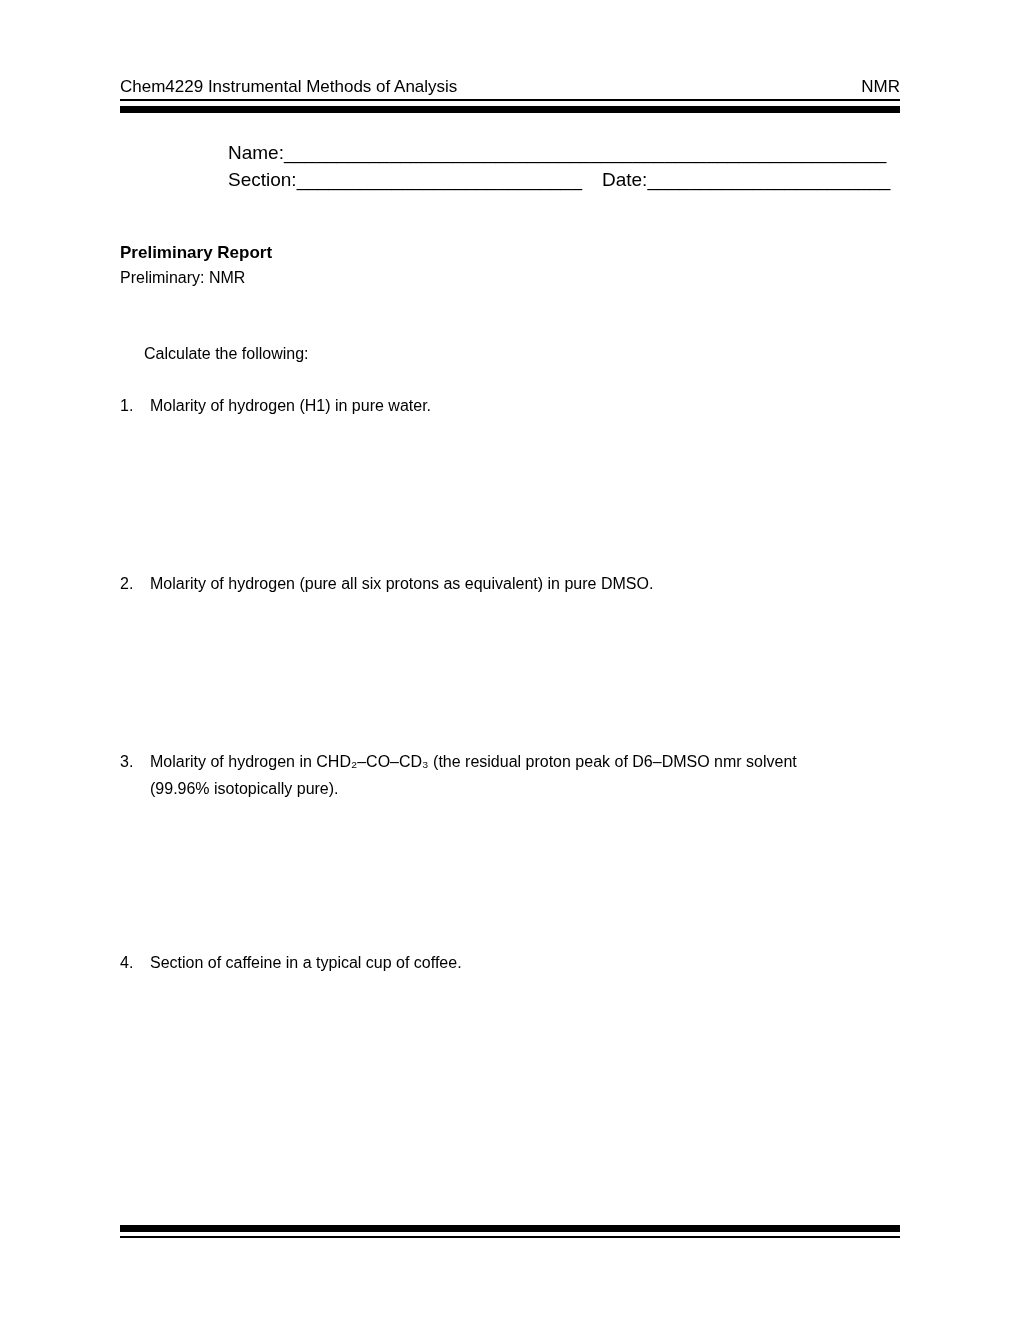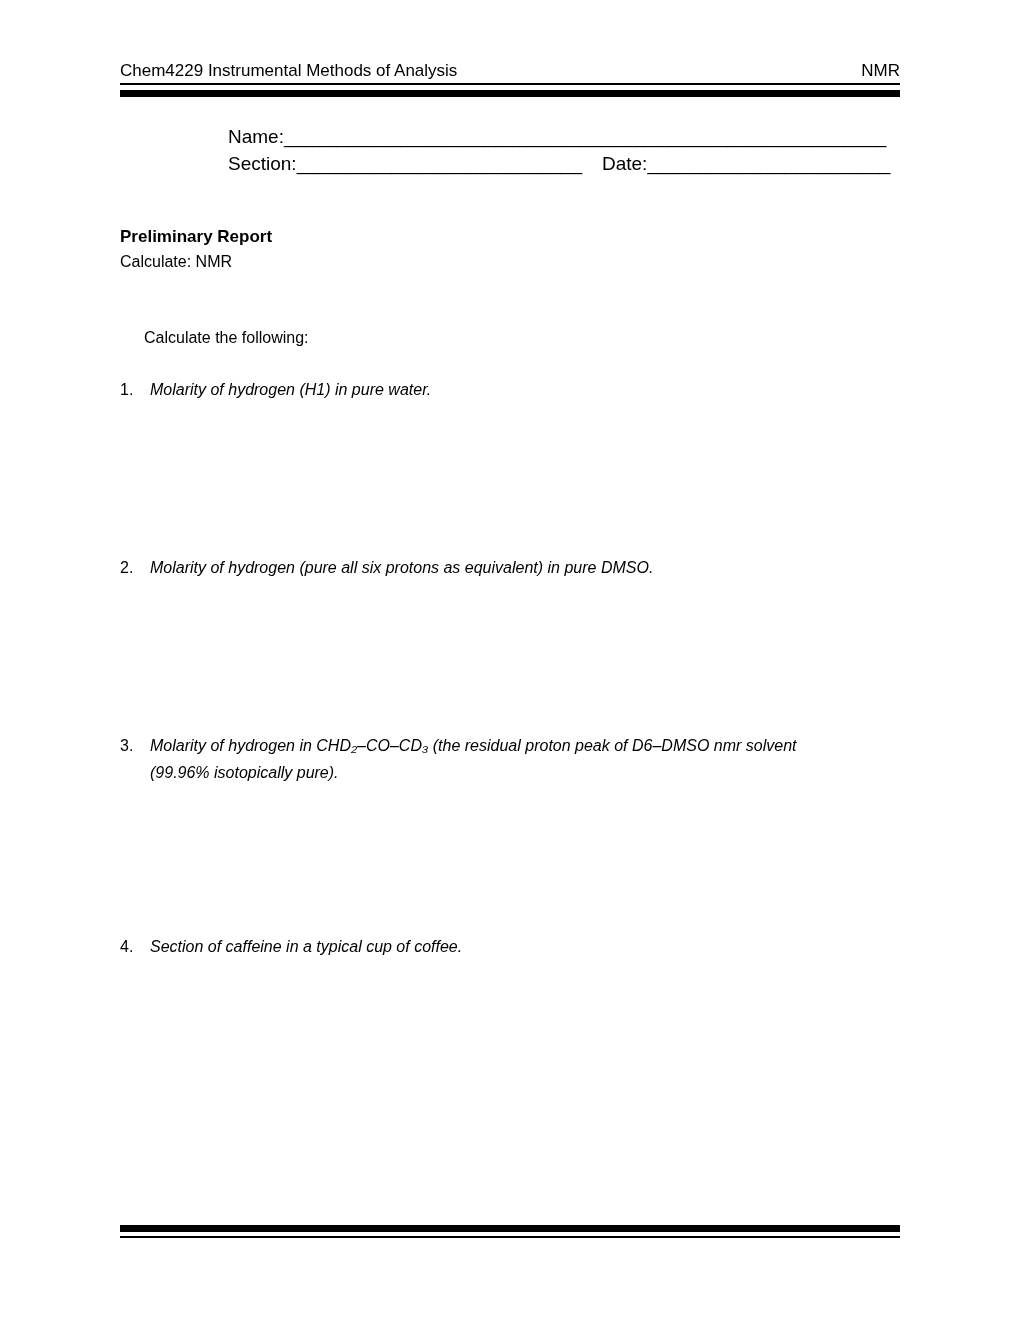--- a/index.html
+++ b/index.html
@@ -6,21 +6,21 @@
   body {
     width: 1020px; height: 1320px;
     background: #ffffff; color: #000000;
     font-family: "Liberation Sans", "DejaVu Sans", sans-serif;
     overflow: hidden;
   }
   .page {
     position: relative;
     width: 100%; height: 100%;
     box-sizing: border-box;
-    padding: 0 120px;
+    padding: 16px 120px;
   }
   .header-row {
     display: flex; justify-content: space-between; align-items: flex-end;
     padding-top: 61px;
     font-size: 17px; line-height: 20px;
   }
   .rule-top-thin  { height: 2px; background: #000; margin-top: 2px; }
   .rule-top-thick { height: 7px; background: #000; margin-top: 5px; }
 
   .form-block {
@@ -32,21 +32,21 @@
 
   .title-block { text-align: left; margin-top: 49px; }
   .report-title { font-size: 17px; font-weight: bold; line-height: 22px; }
   .report-subtitle { font-size: 16px; line-height: 22px; margin-top: 3px; }
 
   .intro { margin-top: 55px; font-size: 16px; line-height: 20px; margin-left: 24px; }
 
   .question { display: flex; align-items: flex-start; font-size: 16px; }
   .qnum { flex: 0 0 30px; width: 30px; line-height: 27px; }
   .qtext { flex: 1; white-space: nowrap; }
-  .qline { display: block; line-height: 27px; font-style: italic; }
+  .qline { display: block; line-height: 27px; }
 
   .q1 { margin-top: 28px; }
   .q2 { margin-top: 151px; }
   .q3 { margin-top: 151px; }
   .q4 { margin-top: 147px; }
 
   .rule-bottom {
     position: absolute; left: 120px; right: 120px; top: 1225px;
   }
   .rule-bottom-thick { height: 7px; background: #000; }
@@ -68,21 +68,21 @@
     <div class="form-line">
       <span>Name:</span><span>_________________________________________________________</span>
     </div>
     <div class="form-line">
       <span>Section:</span><span>___________________________</span><span class="date-label">Date:</span><span>_______________________</span>
     </div>
   </div>
 
   <div class="title-block">
     <div class="report-title">Preliminary Report</div>
-    <div class="report-subtitle">Calculate: NMR</div>
+    <div class="report-subtitle">Preliminary: NMR</div>
   </div>
 
   <div class="intro">Calculate the following:</div>
 
   <div class="question q1">
     <span class="qnum">1.</span>
     <span class="qtext">
       <span class="qline">Molarity of hydrogen (H1) in pure water.</span>
     </span>
   </div>

